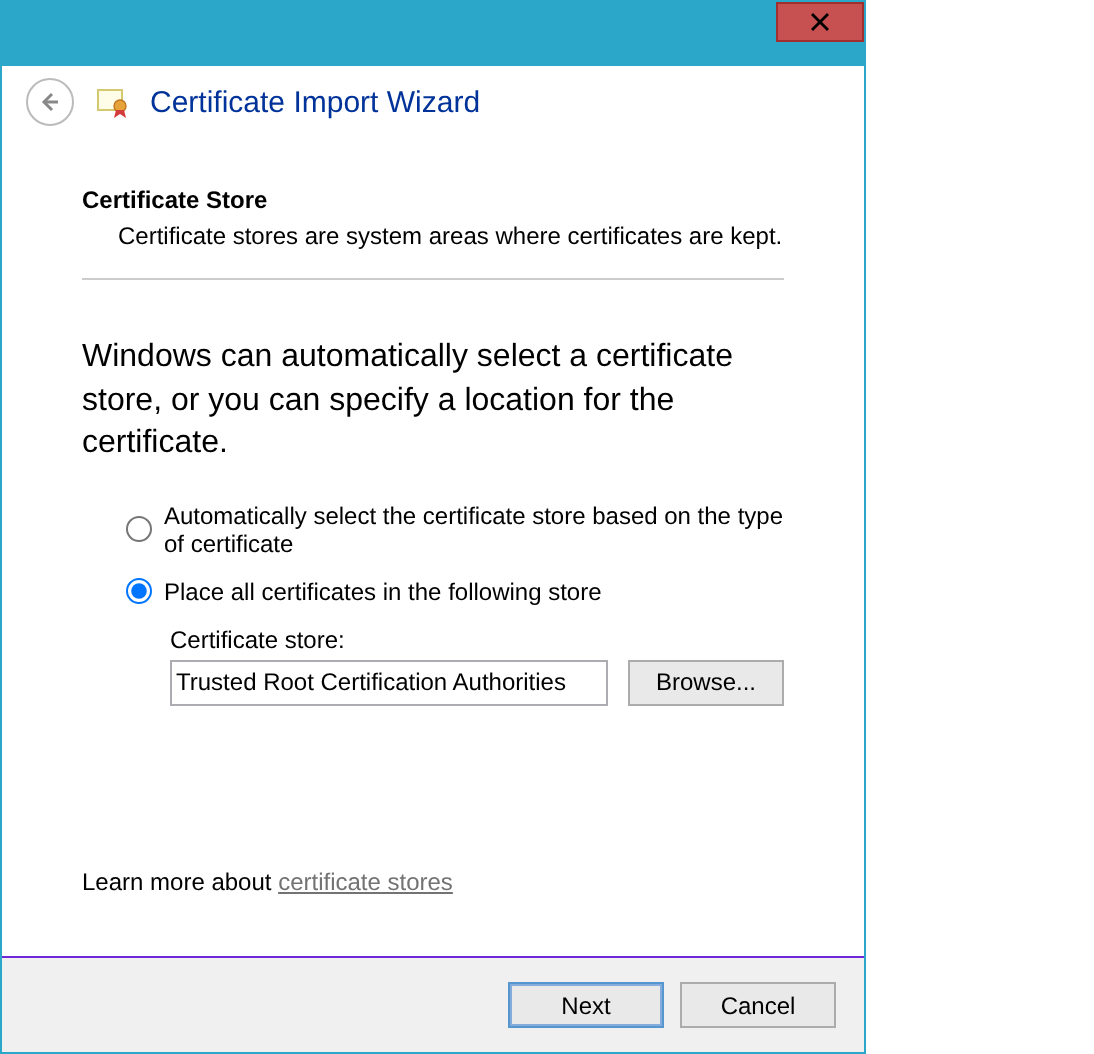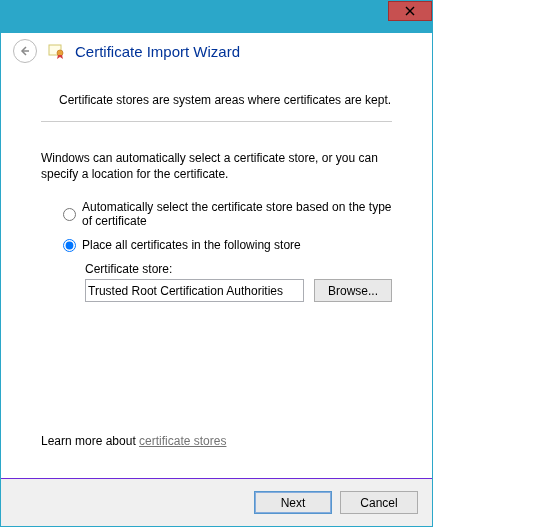--- a/index.html
+++ b/index.html
@@ -84,21 +84,21 @@
       font-size: 12px;
       margin-left: 18px;
       margin-bottom: 14px;
     }
     .divider {
       border: none;
       border-top: 1px solid #ccc;
       margin-bottom: 28px;
     }
     .instructions {
-      font-size: 12px;
+      font-size: 16px;
       margin-bottom: 18px;
       line-height: 1.35;
     }
     .radio-group {
       margin-left: 22px;
     }
     .radio-row {
       display: flex;
       align-items: center;
       gap: 6px;
@@ -200,20 +200,21 @@
       <svg width="18" height="18" viewBox="0 0 18 18">
         <rect x="2" y="3" width="12" height="10" fill="#fffde8" stroke="#d4c870" stroke-width="1"></rect>
         <circle cx="13" cy="11" r="3" fill="#e8a23a" stroke="#c07820" stroke-width="0.7"></circle>
         <path d="M11 13 L10 17 L13 15 L16 17 L15 13" fill="#d43c3c"></path>
       </svg>
     </div>
     <div class="header-title">Certificate Import Wizard</div>
   </div>
 
   <div class="content">
+    <div class="section-title">Certificate Store</div>
     <div class="section-desc">Certificate stores are system areas where certificates are kept.</div>
     <hr class="divider">
 
     <div class="instructions">Windows can automatically select a certificate store, or you can specify a location for the certificate.</div>
 
     <div class="radio-group">
       <label class="radio-row">
         <input type="radio" name="storesel" style="">
         <span>Automatically select the certificate store based on the type of certificate</span>
       </label>

